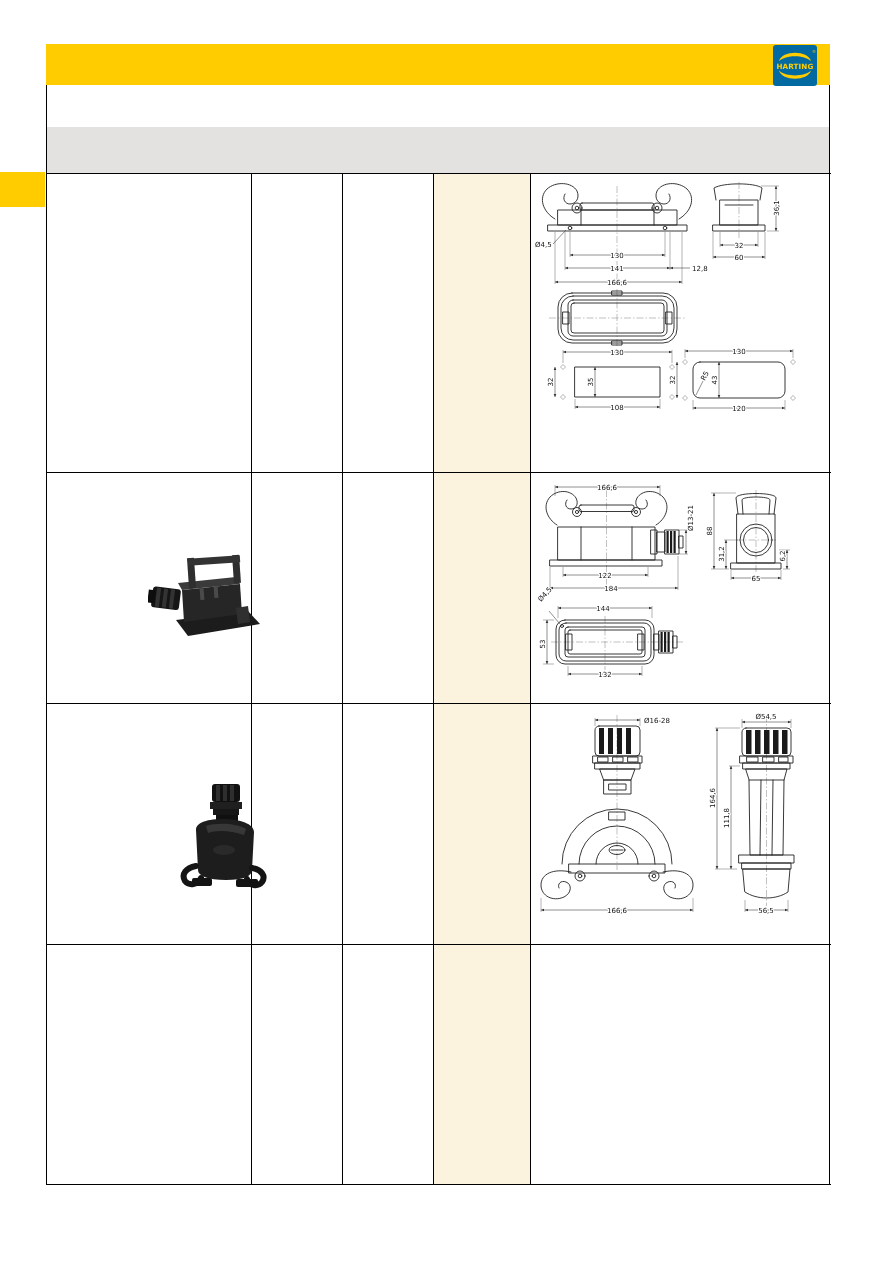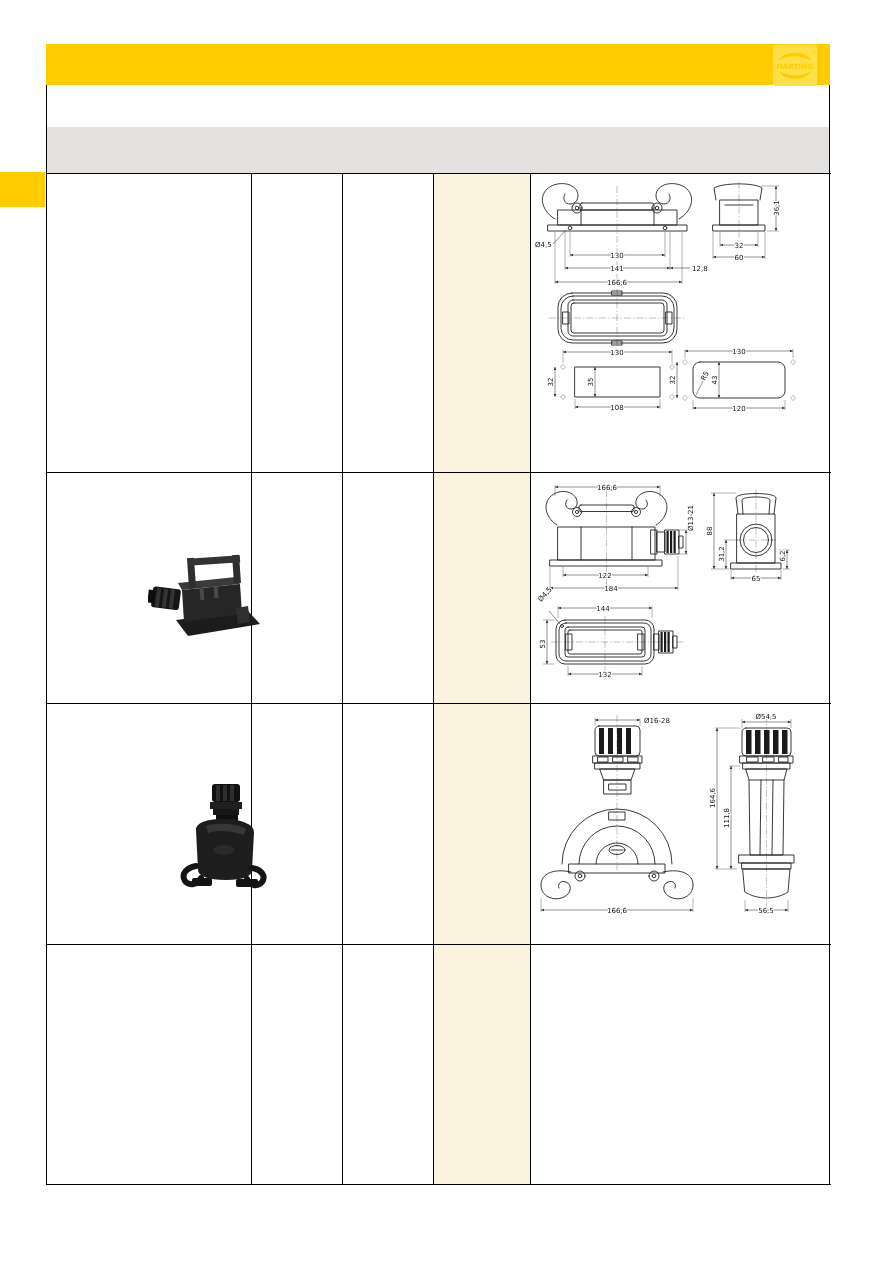--- a/index.html
+++ b/index.html
@@ -11,21 +11,21 @@
   .yellow-band { left:46px; top:44px; width:784px; height:41px; background:#FFCC00; }
   .yellow-tab  { left:0; top:172px; width:45px; height:35px; background:#FFCC00; }
   .gray-band   { left:46px; top:127px; width:784px; height:46px; background:#E3E2E0; }
   .cream-col   { left:433px; top:173px; width:97px; height:1011px; background:#FCF3DE; }
 
   
   .vline { position:absolute; width:1.4px; background:#000; }
   .hline { position:absolute; height:1.4px; background:#000; }
 
   
-  .logo-box { left:773px; top:45px; width:44px; height:41px; background:#fde047; border-radius:3px; }
+  .logo-box { left:773px; top:45px; width:44px; height:41px; background:#0369a1; border-radius:3px; }
 
   
   .ln   { fill:none; stroke:#222; stroke-width:0.9; stroke-linejoin:round; stroke-linecap:round; }
   .lnf  { fill:#1a1a1a; stroke:none; }
   .dimln{ fill:none; stroke:#333; stroke-width:0.55; }
   .ext  { fill:none; stroke:#555; stroke-width:0.45; }
   .cl   { fill:none; stroke:#777; stroke-width:0.45; stroke-dasharray:7 2 1.5 2; }
   .dim  { font-family:"DejaVu Sans", sans-serif; font-size:7px; fill:#111;
           paint-order:stroke; stroke:#fff; stroke-width:2px; stroke-linejoin:round; }
   .logo-txt { font-family:"DejaVu Sans", sans-serif; font-size:7.2px; font-weight:bold; fill:#FFCC00; letter-spacing:0.1px; }

